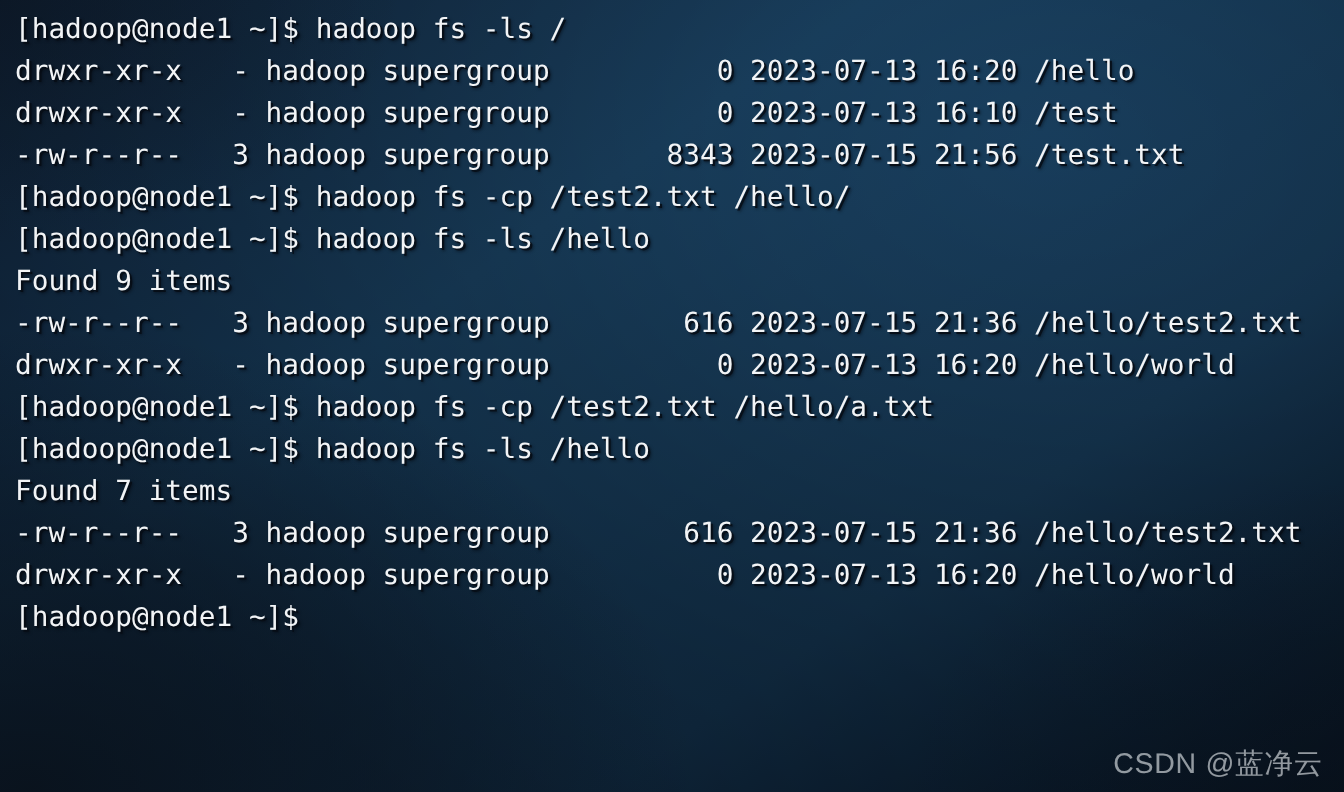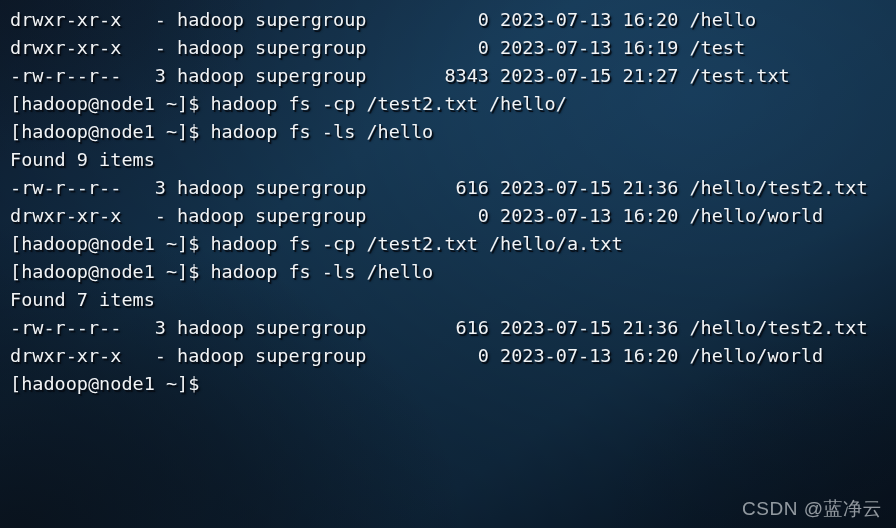--- a/index.html
+++ b/index.html
@@ -61,23 +61,24 @@
     letter-spacing: 0.5px;
     z-index: 3;
     white-space: pre;
   }
 </style>
 </head>
 <body>
 
 <div id="terminal">
   <div class="screen">
+    <div class="line">[hadoop@node1 ~]$ hadoop fs -ls /</div>
     <div class="line">drwxr-xr-x   - hadoop supergroup          0 2023-07-13 16:20 /hello</div>
-    <div class="line">drwxr-xr-x   - hadoop supergroup          0 2023-07-13 16:19 /test</div>
-    <div class="line">-rw-r--r--   3 hadoop supergroup       8343 2023-07-15 21:27 /test.txt</div>
+    <div class="line">drwxr-xr-x   - hadoop supergroup          0 2023-07-13 16:10 /test</div>
+    <div class="line">-rw-r--r--   3 hadoop supergroup       8343 2023-07-15 21:56 /test.txt</div>
     <div class="line">[hadoop@node1 ~]$ hadoop fs -cp /test2.txt /hello/</div>
     <div class="line">[hadoop@node1 ~]$ hadoop fs -ls /hello</div>
     <div class="line">Found 9 items</div>
     <div class="line">-rw-r--r--   3 hadoop supergroup        616 2023-07-15 21:36 /hello/test2.txt</div>
     <div class="line">drwxr-xr-x   - hadoop supergroup          0 2023-07-13 16:20 /hello/world</div>
     <div class="line">[hadoop@node1 ~]$ hadoop fs -cp /test2.txt /hello/a.txt</div>
     <div class="line">[hadoop@node1 ~]$ hadoop fs -ls /hello</div>
     <div class="line">Found 7 items</div>
     <div class="line">-rw-r--r--   3 hadoop supergroup        616 2023-07-15 21:36 /hello/test2.txt</div>
     <div class="line">drwxr-xr-x   - hadoop supergroup          0 2023-07-13 16:20 /hello/world</div>

